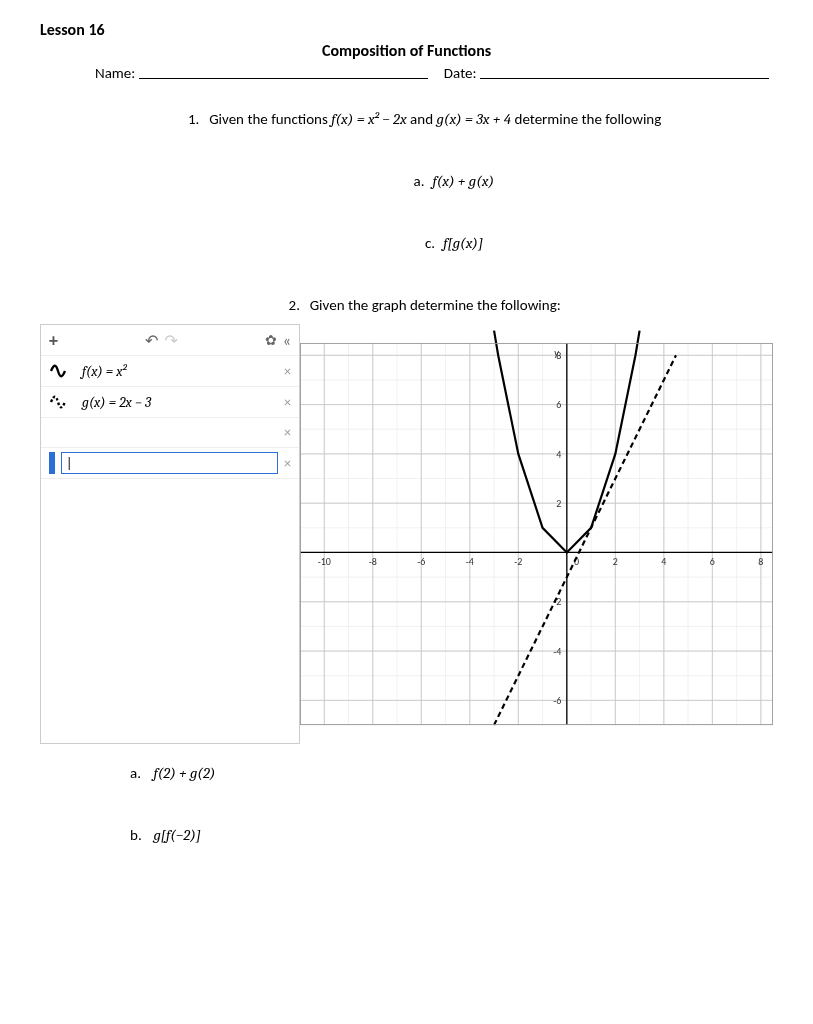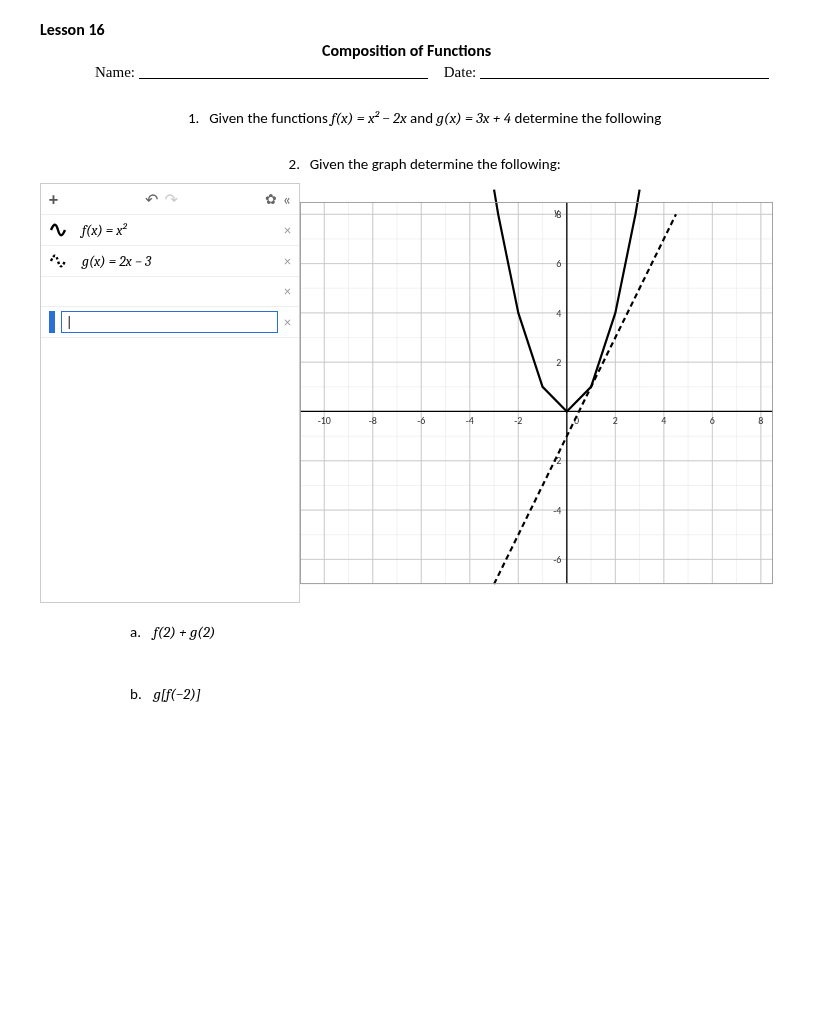--- a/index.html
+++ b/index.html
@@ -7,21 +7,21 @@
     font-family: Calibri, Arial, sans-serif;
     font-size: 15px;
     color: #000;
     margin: 0;
     padding: 20px 40px;
     width: 813px;
     background: #fff;
   }
   .header-title { text-align: left; font-weight: bold; font-size: 16px; }
   .header-subtitle { text-align: center; font-weight: bold; font-size: 16px; margin-top: 2px; }
-  .name-date-row { display: flex; margin-top: 4px; padding-left: 55px; font-family: Liberation Serif, serif; }
+  .name-date-row { display: flex; margin-top: 4px; padding-left: 55px; }
   .nd-line { border-bottom: 1px solid #000; flex: 1; margin: 0 4px; height: 1em; }
   .question { margin: 28px 0 28px 30px; text-align: center; }
   .q-num { display: inline-block; width: 24px; }
   .sub-q { margin: 44px 0 44px 60px; }
   .sub-q .label { display: inline-block; width: 20px; }
   .math { font-style: italic; font-family: 'Cambria Math', Cambria, 'Times New Roman', serif; }
   .graph-area { display: flex; margin-top: 8px; }
   .eq-panel {
     width: 260px;
     border: 1px solid #ccc;
@@ -77,20 +77,28 @@
 </div>
 
 <div class="question">
   <span class="q-num">1.</span>
   <span>Given the functions </span>
   <span class="math">f(x) = x² − 2x</span>
   <span> and </span>
   <span class="math">g(x) = 3x + 4</span>
   <span> determine the following</span>
 
+  <div class="sub-q">
+    <span class="label">a.</span>
+    <span class="math">f(x) + g(x)</span>
+  </div>
+  <div class="sub-q">
+    <span class="label">c.</span>
+    <span class="math">f[g(x)]</span>
+  </div>
 </div>
 
 <div class="question" style="margin-bottom:10px">
   <span class="q-num">2.</span>
   <span>Given the graph determine the following:</span>
 </div>
 
 <div class="graph-area">
   <div class="eq-panel">
     <div class="eq-toolbar">

